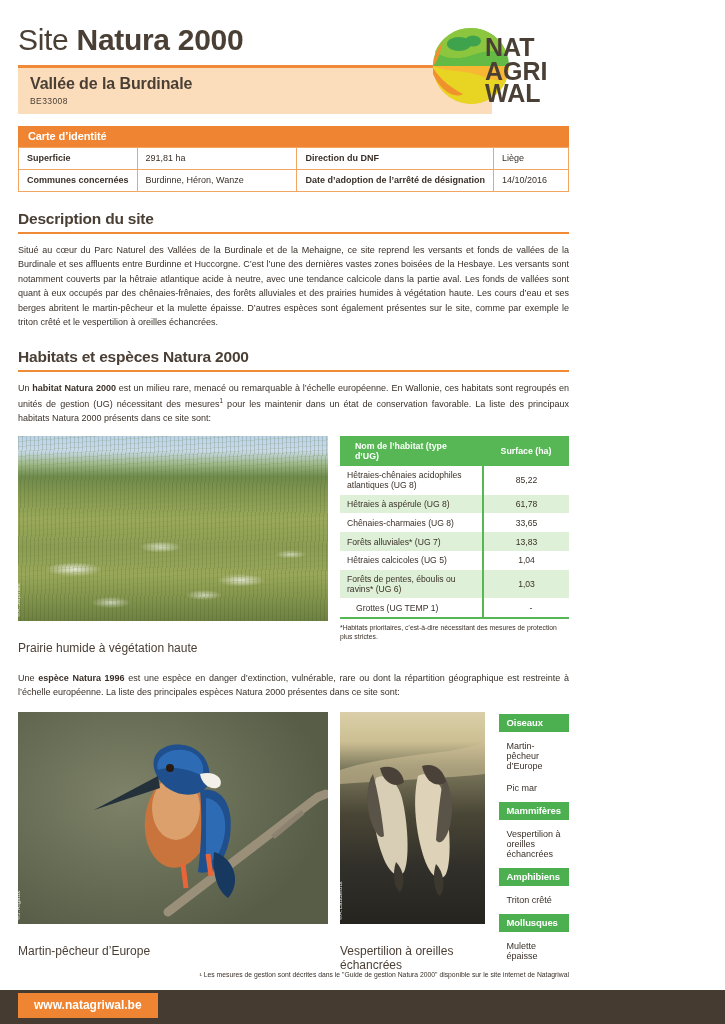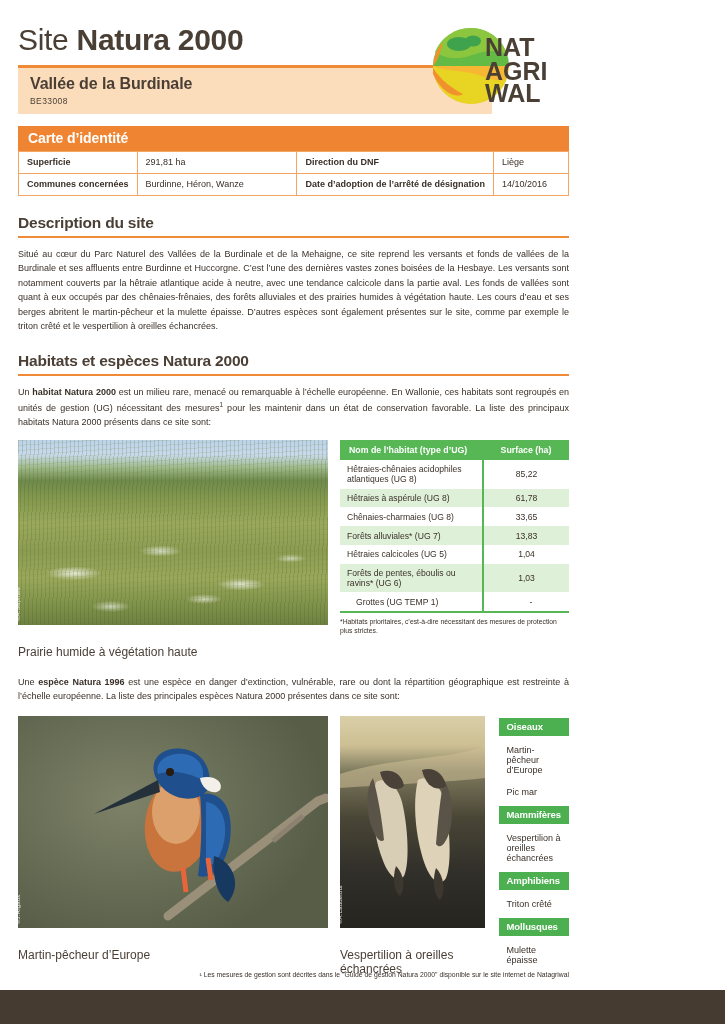--- a/index.html
+++ b/index.html
@@ -28,21 +28,21 @@
   .subtitle-main { font-size: 16px; font-weight: 700; color: #4a3f35; letter-spacing: -0.1px; }
   .subtitle-code { font-size: 8.5px; color: #4a3f35; margin-top: 3px; letter-spacing: 0.4px; }
 
   
   .logo { position: absolute; right: 18px; top: 22px; width: 128px; height: 86px; }
   .logo svg { display: block; }
 
   
   .card-title-bar {
     margin-top: 16px; background: #ef8432; color: #fff;
-    font-size: 14px; font-weight: 700; padding: 4px 10px 5px 10px;
+    font-size: 11px; font-weight: 700; padding: 4px 10px 5px 10px;
     letter-spacing: -0.1px;
   }
   table.idcard { width: 100%; border-collapse: collapse; font-size: 9px; }
   table.idcard td {
     border: 1px solid #f3a664; padding: 5px 8px;
     vertical-align: middle; line-height: 1.2;
   }
   td.k { font-weight: 700; white-space: nowrap; }
   .c1 { width: 17%; } .c2 { width: 40%; } .c3 { width: 28%; } .c4 { width: 15%; }
 
@@ -87,21 +87,21 @@
     content:''; position:absolute; inset:0;
     background: repeating-linear-gradient(92deg, rgba(60,80,35,.18) 0 1px, transparent 1px 4px),
                 repeating-linear-gradient(176deg, rgba(120,145,70,.16) 0 1px, transparent 1px 5px);
   }
 
   
   .tbl-col { flex: 1; }
   table.hab { width: 100%; border-collapse: collapse; font-size: 8.6px; }
   table.hab thead th {
     background: #56b754; color: #fff; font-weight: 700; font-size: 8.8px;
-    padding: 5px 9px; text-align: left;
+    padding: 5px 15px; text-align: left;
   }
   table.hab thead th.num { text-align: center; width: 86px; }
   table.hab tbody td { padding: 4.4px 7px; color: #3a3028; }
   table.hab tbody td.num { text-align: center; border-left: 2px solid #56b754; }
   table.hab tbody tr:nth-child(odd) { background: #ffffff; }
   table.hab tbody tr:nth-child(even) { background: #dff0d8; }
   table.hab tbody tr:last-child td { border-bottom: 2px solid #56b754; padding-left: 16px; }
   .tbl-note { font-size: 6.8px; color: #3a3028; margin-top: 5px; line-height: 1.3; }
 
   
@@ -300,14 +300,15 @@
       <div class="sp-item">Vespertilion à oreilles échancrées</div>
       <div class="sp-cat">Amphibiens</div>
       <div class="sp-item">Triton crêté</div>
       <div class="sp-cat">Mollusques</div>
       <div class="sp-item">Mulette épaisse</div>
     </div>
   </div>
 
   <div class="foot-note">¹ Les mesures de gestion sont décrites dans le "Guide de gestion Natura 2000" disponible sur le site internet de Natagriwal</div>
   <div class="footer-bar"></div>
+  <div class="footer-tab">www.natagriwal.be</div>
 
 </div>
 
 </body></html>

